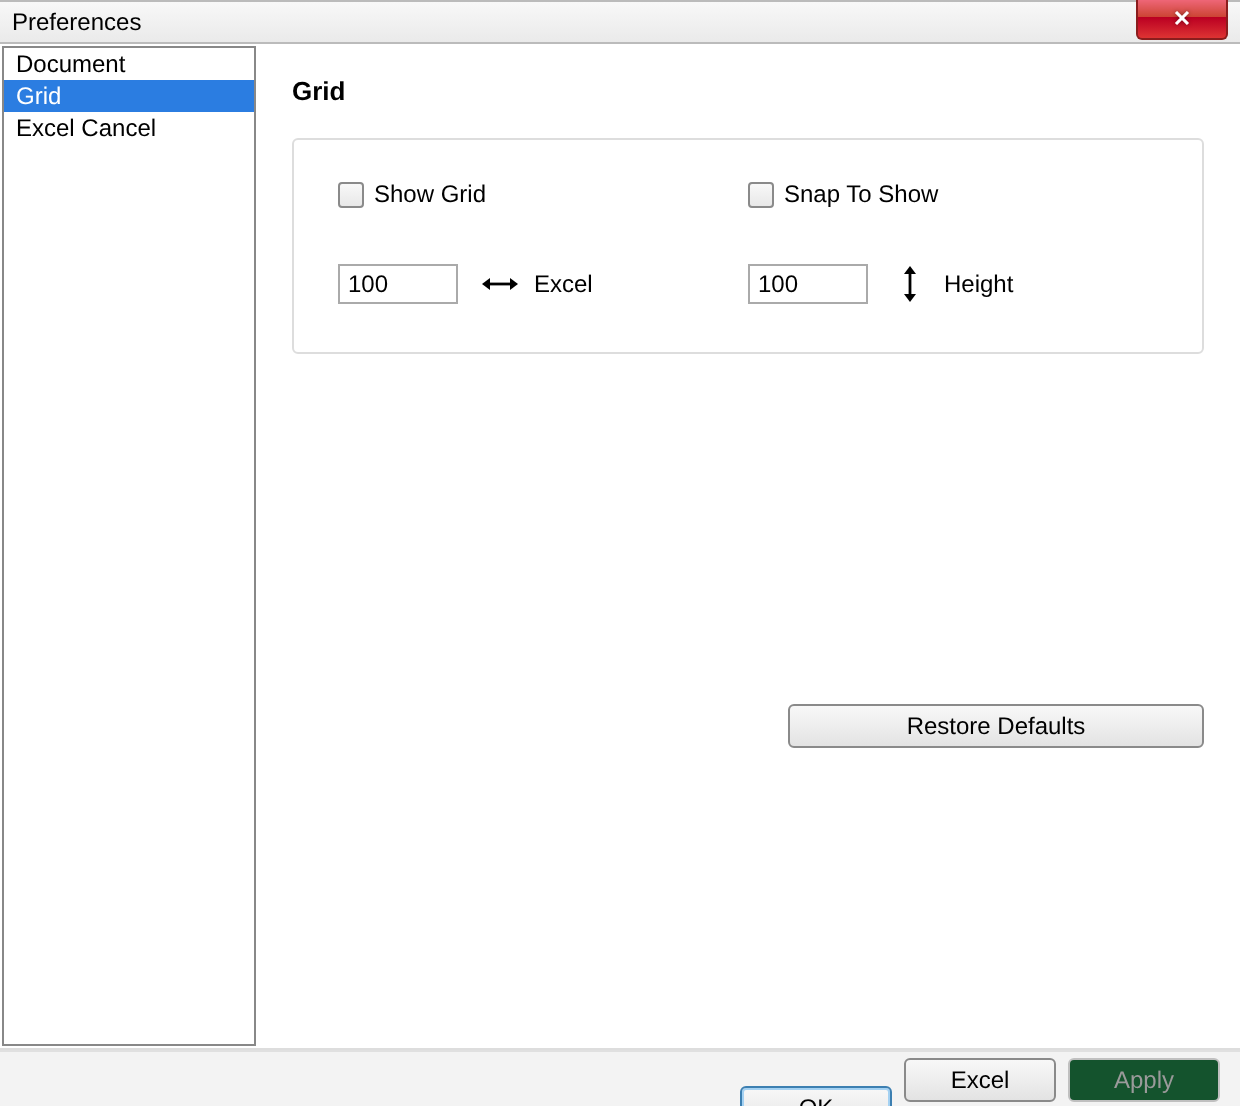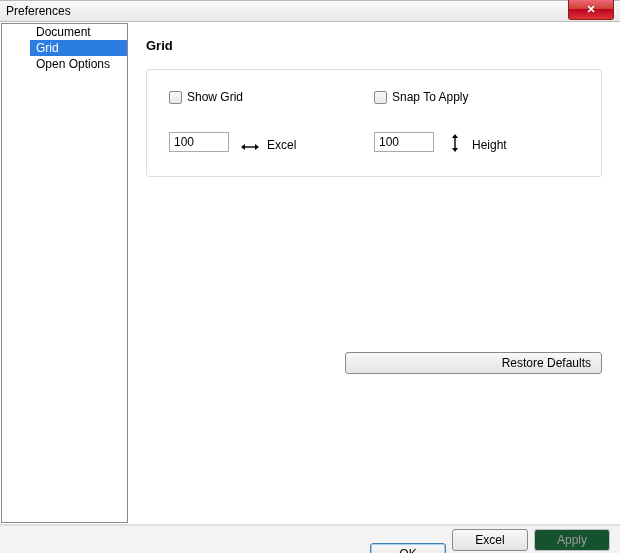--- a/index.html
+++ b/index.html
@@ -51,21 +51,20 @@
     width: 127px;
     border: 1px solid #888;
     border-right: 1px solid #888;
     margin: 1px 0 0 1px;
     background: #fff;
     height: 500px;
   }
   .sidebar-item {
     padding: 1px 6px;
     cursor: default;
-    margin-left: 28px;
   }
   .sidebar-item.selected {
     background: #2b7de1;
     color: #fff;
   }
   .main {
     flex: 1;
     padding: 16px 18px 0 18px;
     position: relative;
   }
@@ -81,21 +80,21 @@
     position: relative;
   }
   .row {
     display: flex;
     align-items: center;
     margin-bottom: 28px;
   }
   .row:last-child { margin-bottom: 0; }
   .cell {
     display: flex;
-    align-items: flex-end;
+    align-items: center;
     width: 50%;
   }
   .checkbox {
     width: 13px;
     height: 13px;
     border: 1px solid #8a8a8a;
     background: linear-gradient(#f8f8f8,#e8e8e8);
     border-radius: 2px;
     margin-right: 5px;
     flex-shrink: 0;
@@ -123,21 +122,21 @@
   .btn {
     height: 22px;
     border: 1px solid #8a8a8a;
     border-radius: 3px;
     background: linear-gradient(#f8f8f8,#e3e3e3);
     font-size: 12px;
     padding: 0 10px;
     cursor: default;
     font-family: inherit;
   }
-  .btn-wide { width: 257px; text-align: right; }
+  .btn-wide { width: 208px; }
   .footer {
     height: 28px;
     display: flex;
     justify-content: flex-end;
     align-items: center;
     gap: 6px;
     padding-right: 10px;
     background: #f3f3f3;
     border-top: 1px solid #e0e0e0;
   }
@@ -165,36 +164,36 @@
 
 <div class="content">
   <div class="sidebar">
     <div class="sidebar-item">
       <span>Document</span>
     </div>
     <div class="sidebar-item selected">
       <span>Grid</span>
     </div>
     <div class="sidebar-item">
-      <span>Open Options</span>
+      <span>Excel Cancel</span>
     </div>
   </div>
 
   <div class="main">
     <div class="section-title">Grid</div>
 
     <div class="groupbox">
       <div class="row">
         <div class="cell">
           <span class="checkbox"></span>
           <span>Show Grid</span>
         </div>
         <div class="cell">
           <span class="checkbox"></span>
-          <span>Snap To Apply</span>
+          <span>Snap To Show</span>
         </div>
       </div>
       <div class="row">
         <div class="cell">
           <input class="num-input" value="100" style="">
           <span class="arrow-h">
             <svg width="18" height="10" viewBox="0 0 18 10">
                 <line x1="2" y1="5" x2="16" y2="5" stroke="#000" stroke-width="1.4"></line>
                 <polygon points="0,5 4,2 4,8" fill="#000"></polygon>
                 <polygon points="18,5 14,2 14,8" fill="#000"></polygon>

